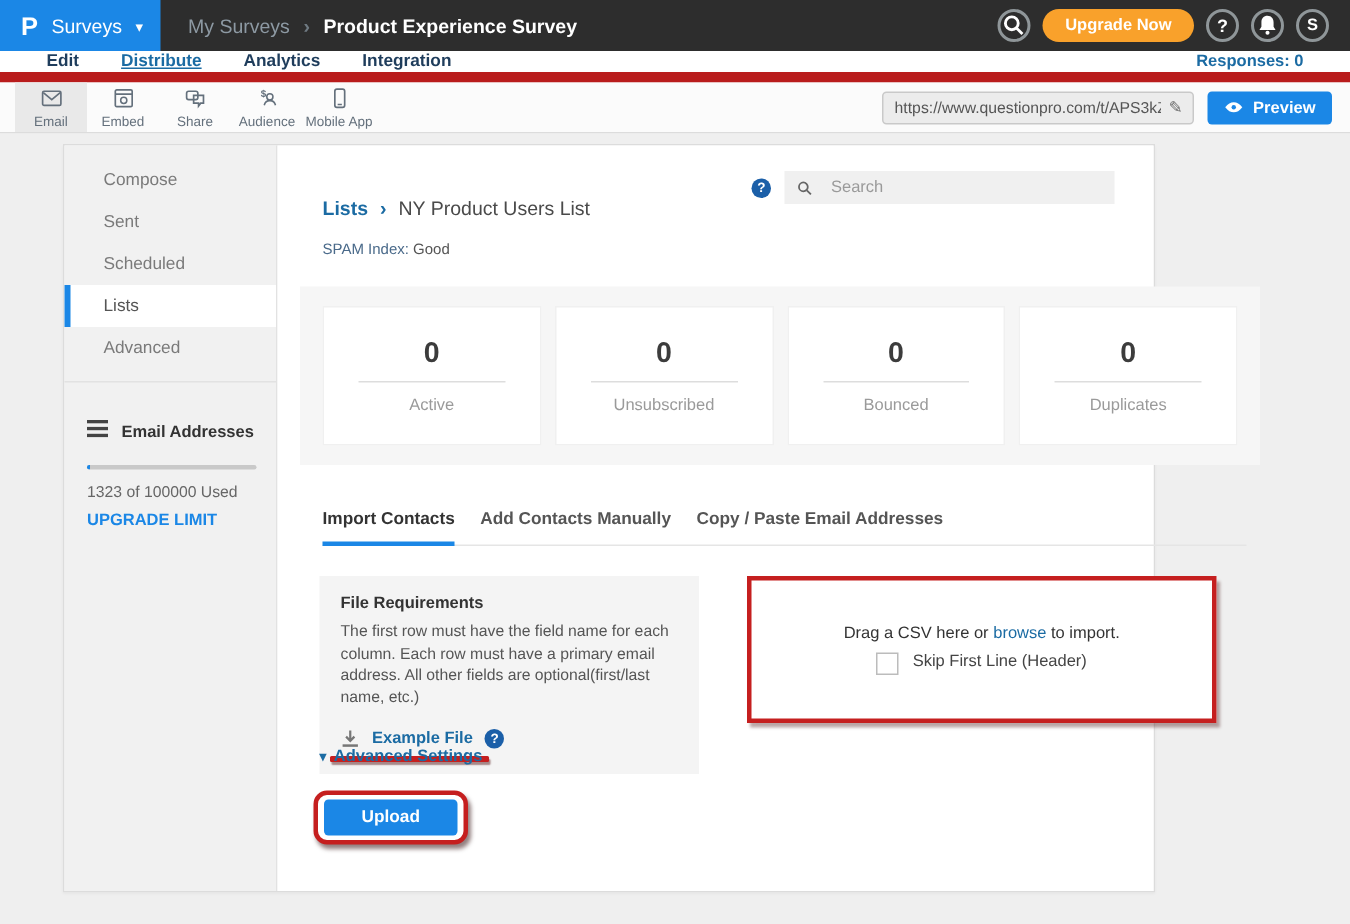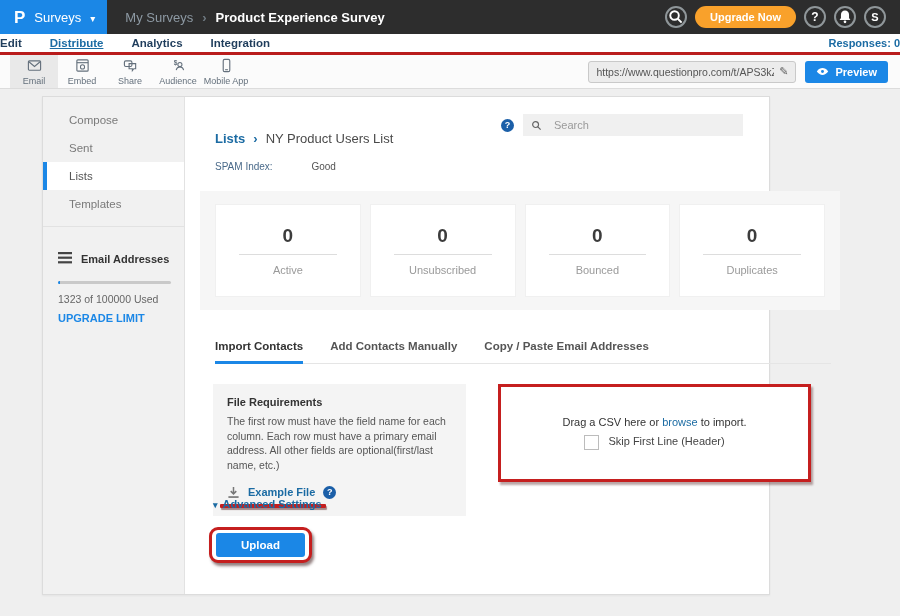--- a/index.html
+++ b/index.html
@@ -19,22 +19,22 @@
   .tb-current { color:#fff; font-weight:600; }
   .topbar-right { margin-left:auto; display:flex; align-items:center; gap:8px; padding-right:14px; }
   .circle-btn { width:22px; height:22px; border:2px solid #8f9699; border-radius:50%;
     display:flex; align-items:center; justify-content:center; color:#fff; font-size:11px;
     font-weight:700; cursor:pointer; background:transparent; }
   .qmark-big::before { content:"?"; font-size:12px; font-weight:700; }
   .upgrade-btn { background:var(--orange,#f9a12b); color:#fff; font-size:11px; font-weight:700;
     padding:5px 15px; border-radius:12px; border:none; cursor:pointer; }
 
   
-  .nav { height:21px; background:#fff; border-bottom:3px solid #b91c1c; display:flex;
-    align-items:center; padding:0 0; gap:28px; }
+  .nav { height:21px; background:#fff; border-bottom:7px solid #b91c1c; display:flex;
+    align-items:center; padding:0 31px; gap:28px; }
   .nav-item { font-size:11.5px; font-weight:700; color:#1f3d5c; cursor:pointer; }
   .nav-item.active { color:#1b6ba3; text-decoration:underline; }
   .nav-responses { margin-left:auto; font-size:11px; font-weight:700; color:#1b6ba3; cursor:pointer; }
 
   
   .toolbar { height:34px; background:#fbfbfb; border-bottom:1px solid #dcdcdc;
     display:flex; align-items:stretch; padding-left:10px; }
   .tool { width:48px; display:flex; flex-direction:column; align-items:center;
     justify-content:center; gap:1px; color:#64707c; font-size:9px; cursor:pointer; }
   .tool.active { background:#e9e9e9; }
@@ -80,31 +80,31 @@
   .search-box svg { width:11px; height:11px; flex:none; }
   .search-box input { border:none; background:transparent; outline:none; font-size:11px;
     color:#777; width:100%; font-family:"Liberation Sans", sans-serif; }
   .search-box input::placeholder { color:#9a9a9a; }
 
   .crumb { position:absolute; top:34px; left:30px; font-size:13px; display:flex; gap:8px; align-items:center; }
   .crumb-parent { color:#1b6ba3; font-weight:600; cursor:pointer; }
   .crumb-sep::before { content:"›"; color:#1b6ba3; font-weight:700; }
   .crumb-current { color:#4a4a4a; }
   .spam { position:absolute; top:64px; left:30px; font-size:10px; color:#4a6a8a; }
-  .spam-value { color:#555;margin-left:36px; }
+  .spam-value { color:#555; }
 
   .stats-strip { position:absolute; top:94px; left:15px; width:640px; height:119px;
     background:#f6f6f6; display:flex; gap:9px; padding:13px 15px; }
   .stat-card { flex:1; background:#fff; display:flex; flex-direction:column; align-items:center;
     justify-content:center; border:1px solid #f0f0f0; }
   .stat-value { font-size:19px; font-weight:700; color:#3c3c3c; }
   .stat-div { width:68%; border-top:1px solid #ddd; margin:7px 0 9px; }
   .stat-label { font-size:11px; color:#9a9a9a;text-align:center; }
 
-  .tabs { position:absolute; top:243px; left:30px; width:616px; display:flex; gap:27px;
+  .tabs { position:absolute; top:243px; left:30px; width:616px; display:flex; gap:17px;
     border-bottom:1px solid #e5e5e5; }
   .tab { font-size:11.5px; font-weight:700; color:#555; padding-bottom:9px; cursor:pointer;
     border-bottom:3px solid transparent; margin-bottom:-1px; }
   .tab.active { color:#333; border-bottom-color:var(--accent,#1b87e6); }
 
   .import-row { position:absolute; top:287px; left:28px; display:flex; gap:32px; align-items:flex-start; }
   .file-req { width:253px; background:#f4f4f4; padding:12px 14px 17px; position:relative; }
   .fr-title { font-size:11px; font-weight:700; color:#333; }
   .fr-body { font-size:10.5px; color:#555; margin-top:6px; line-height:1.4; }
   .fr-example { margin-top:13px; display:flex; align-items:center; gap:8px; width:max-content;
@@ -235,22 +235,23 @@
     </button>
   </div>
 </div>
 
 <div class="page">
   <div class="panel">
 
     <div class="sidebar">
       <div class="side-item">Compose</div>
       <div class="side-item">Sent</div>
+      <div class="side-item">Scheduled</div>
       <div class="side-item active">Lists</div>
-      <div class="side-item">Templates</div>
+      <div class="side-item">Advanced</div>
       <div class="side-sep"></div>
       <div class="email-block">
         <div class="email-header">
           <span>
             <svg viewBox="0 0 14 12">
                 <rect x="0" y="0" width="14" height="2.2" fill="#444"></rect>
                 <rect x="0" y="4.6" width="14" height="2.2" fill="#444"></rect>
                 <rect x="0" y="9.2" width="14" height="2.2" fill="#444"></rect>
               </svg>
           </span>

